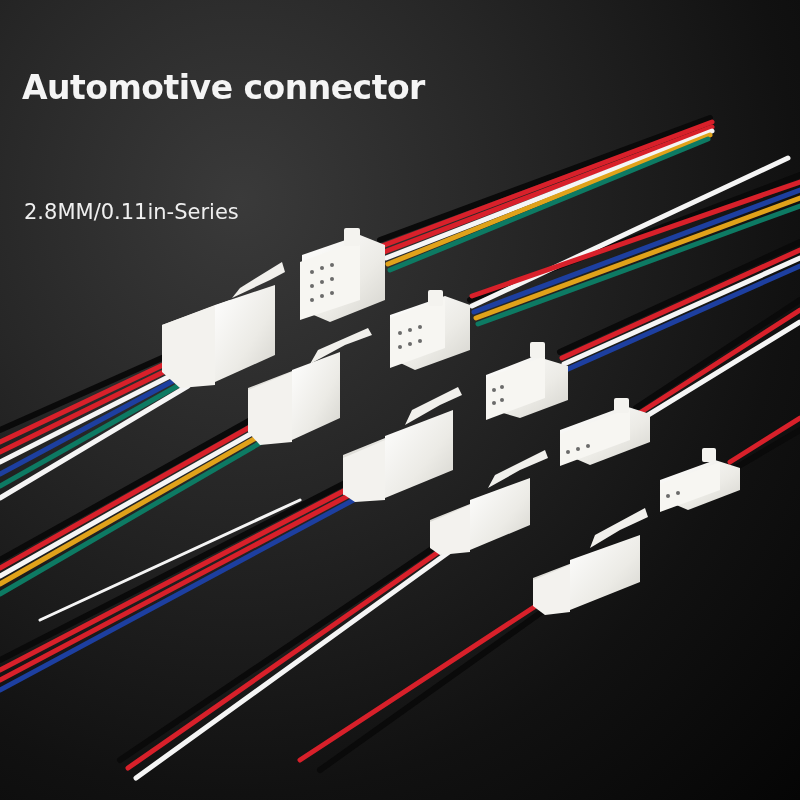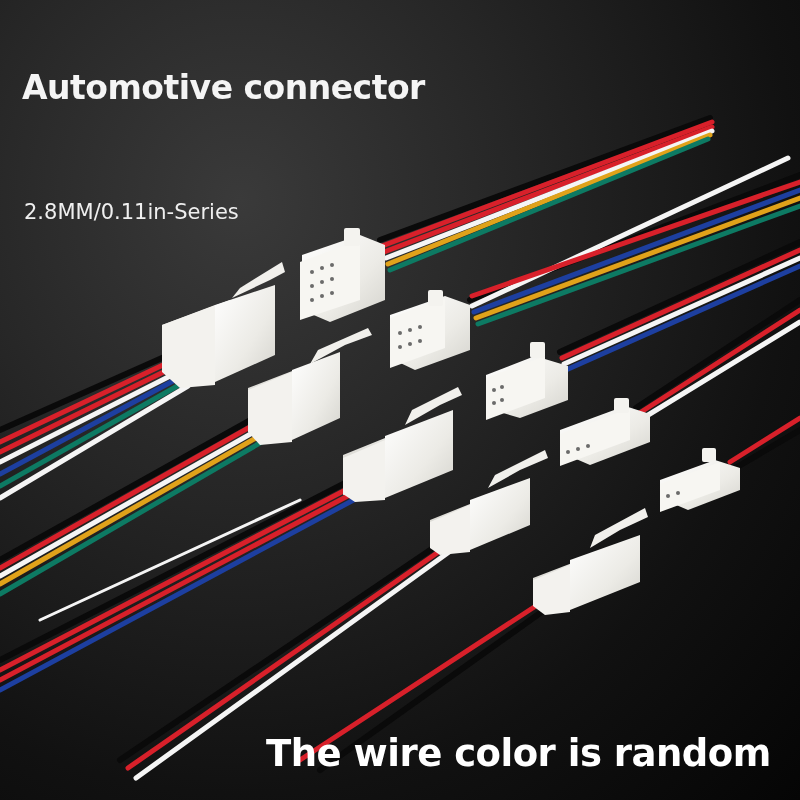--- a/index.html
+++ b/index.html
@@ -197,14 +197,13 @@
     <g>
       <polygon points="533,578 580,560 605,560 605,590 568,606 533,606" fill="url(#side)"></polygon>
       <polygon points="570,560 640,535 640,582 570,610" fill="url(#body)"></polygon>
       <polygon points="590,548 620,530 648,517 645,508 595,535" fill="#f1f0ec"></polygon>
       <polygon points="533,580 570,565 570,612 545,615 533,606" fill="#f3f2ee"></polygon>
     </g>
   </svg>
 
   <div class="title">Automotive connector</div>
   <div class="subtitle">2.8MM/0.11in-Series</div>
-  <div class="caption">The wire color is random</div>
 </div>
 
 </body></html>

